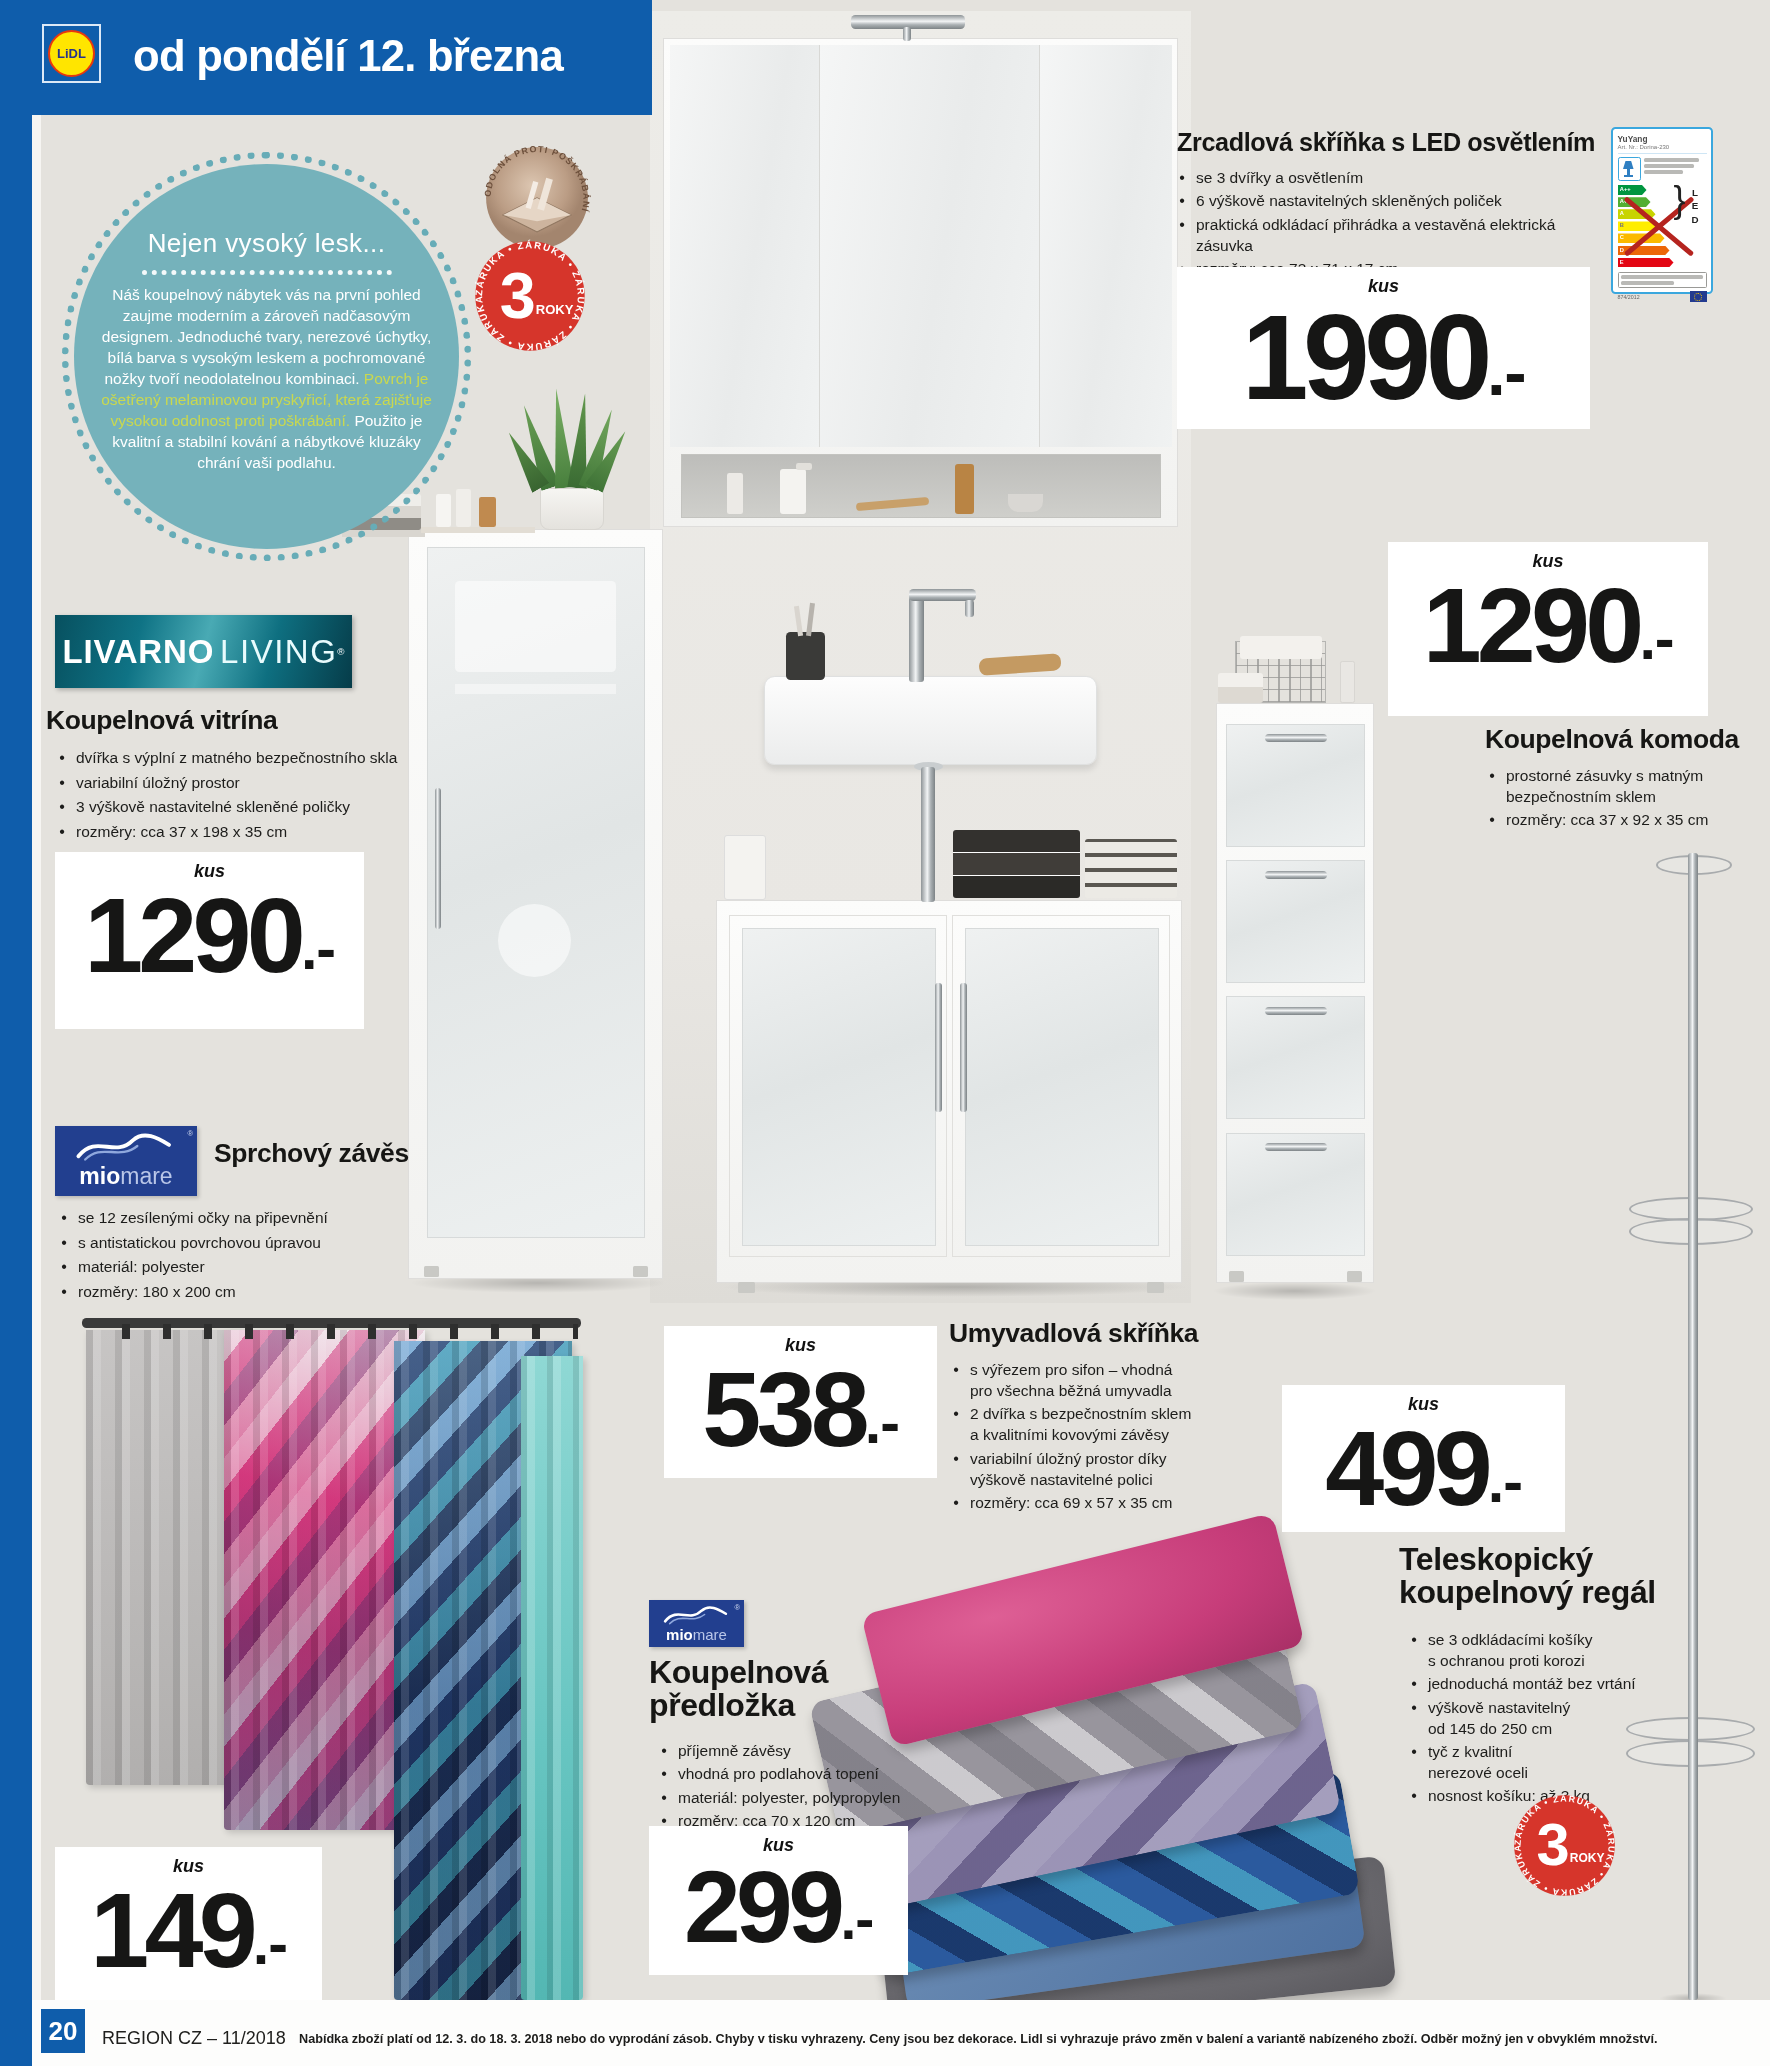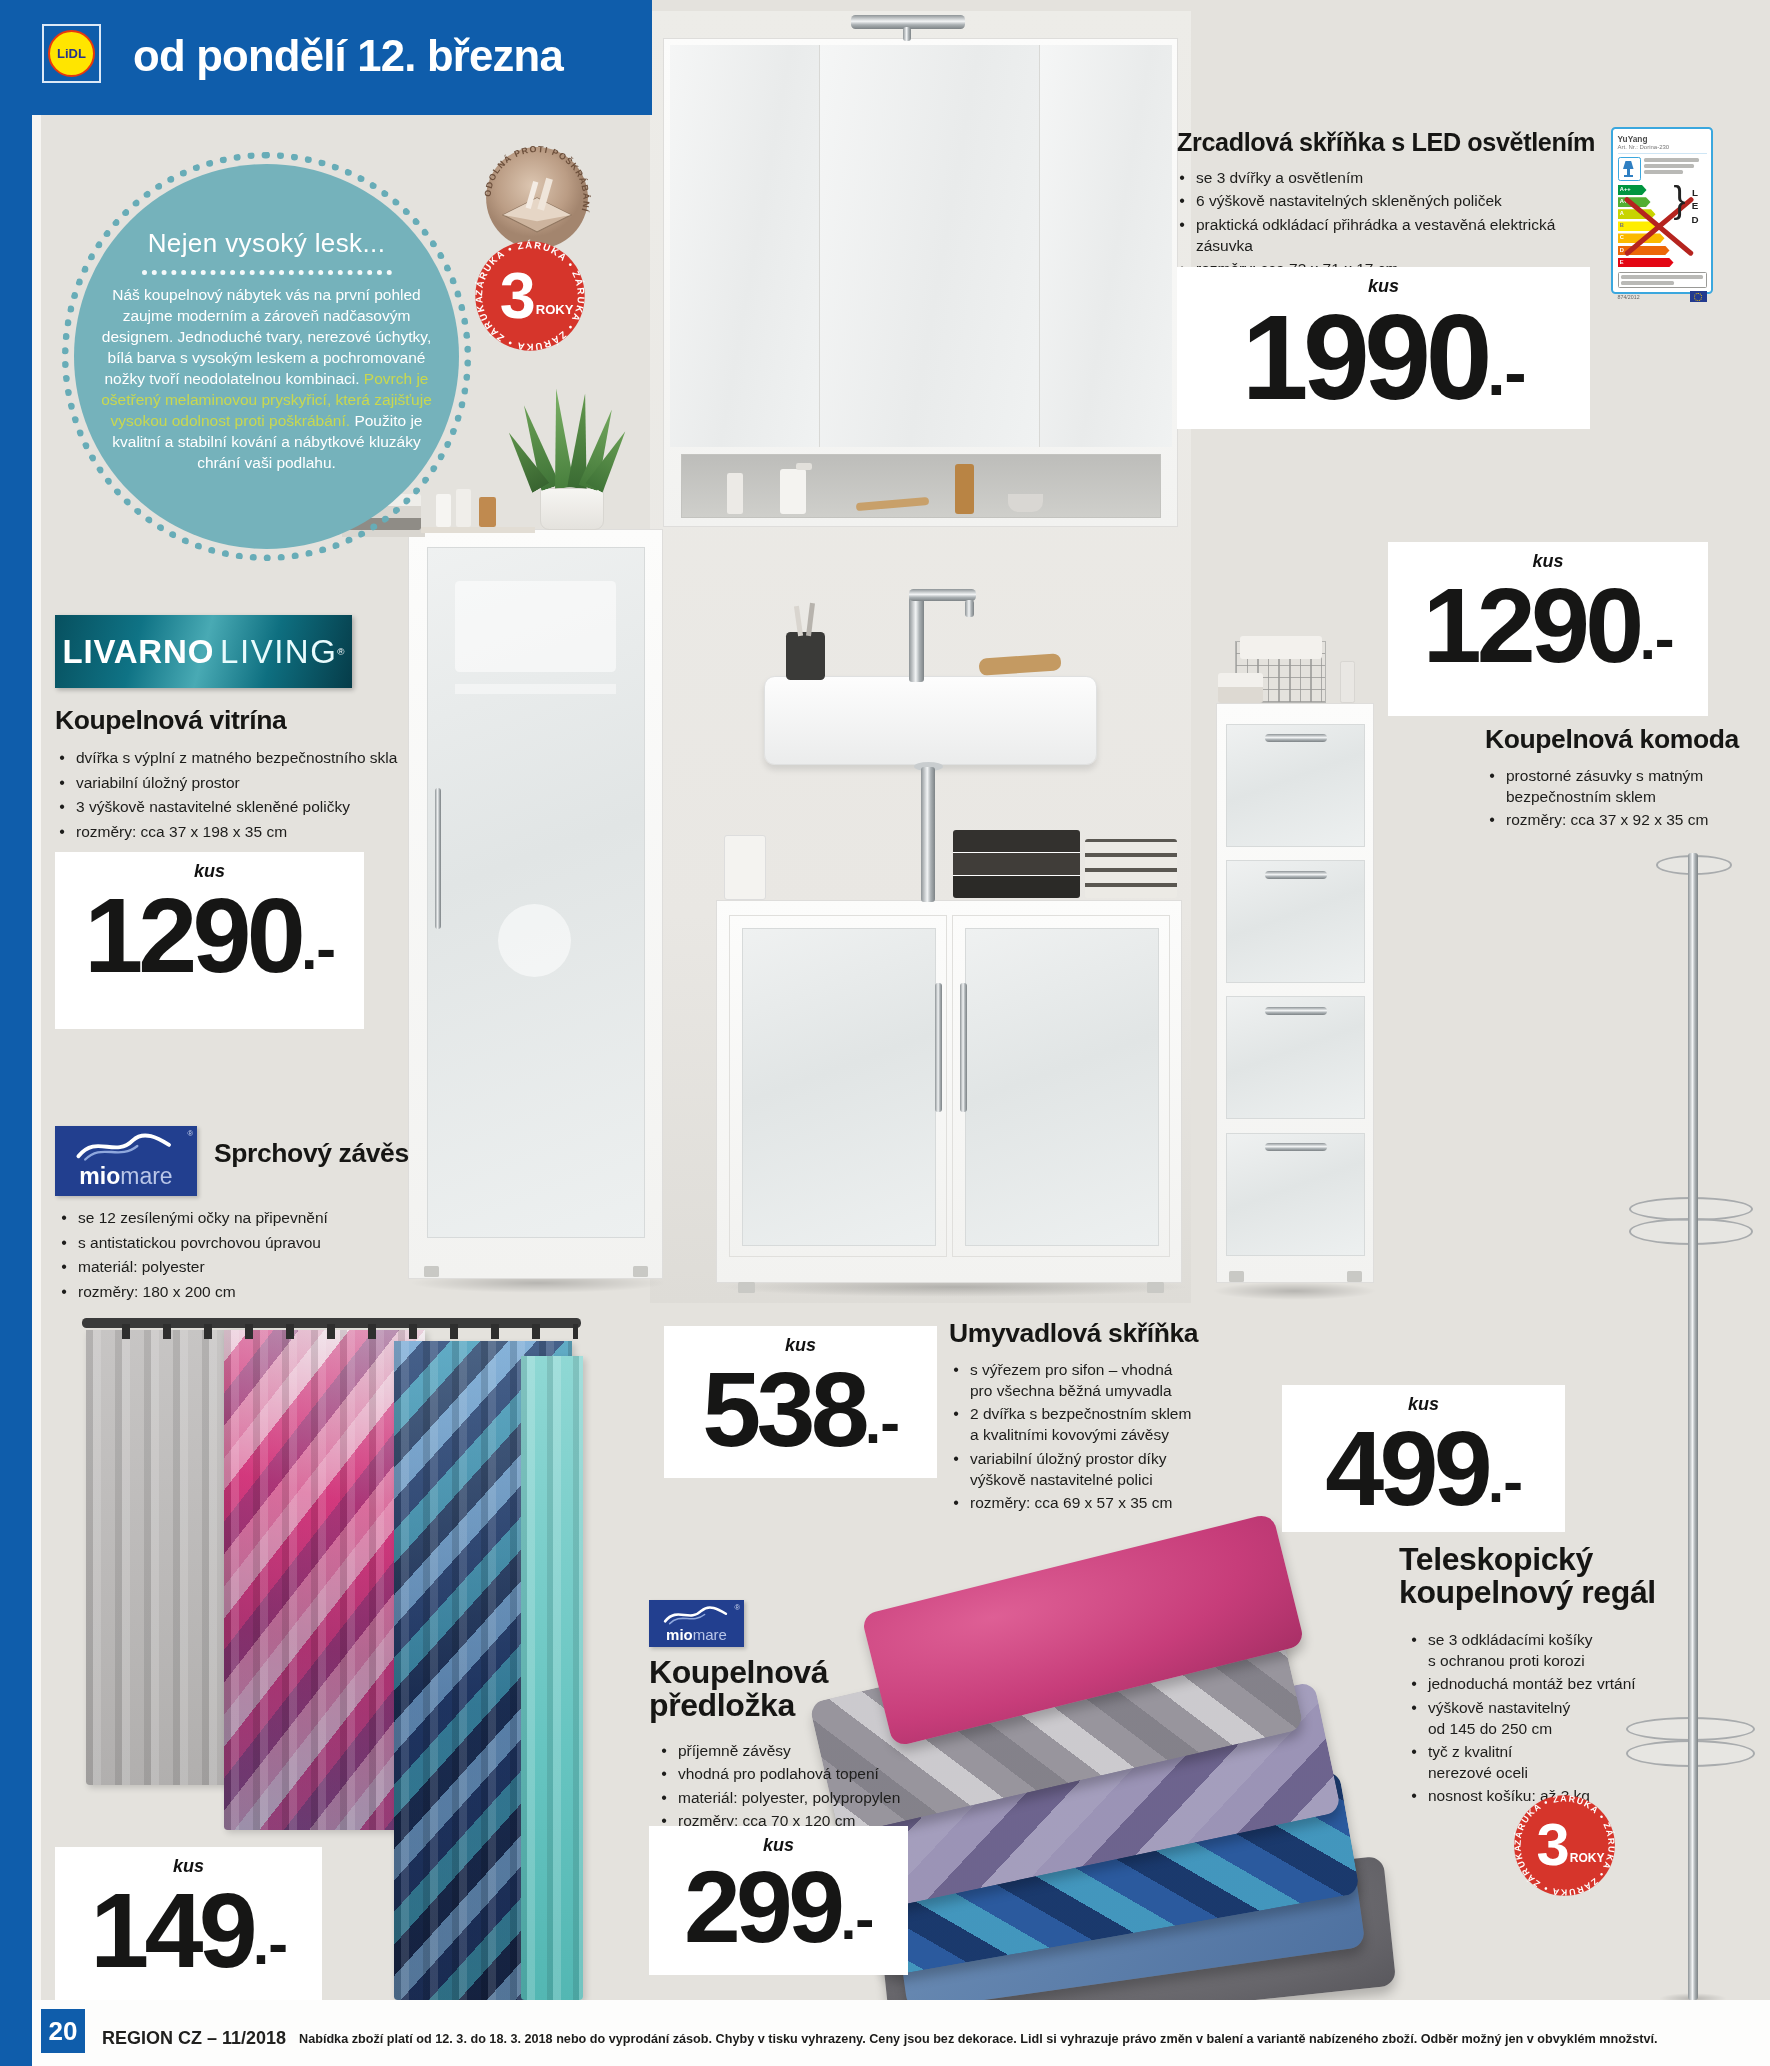--- a/index.html
+++ b/index.html
@@ -96,21 +96,21 @@
   .m-lilac{background:repeating-linear-gradient(-35deg,rgba(255,255,255,.30) 0 30px,rgba(90,80,120,.45) 30px 61px,rgba(200,195,215,.40) 61px 91px),#7d74a0}
   .m-blue{background:repeating-linear-gradient(40deg,rgba(90,210,220,.5) 0 27px,transparent 27px 55px,rgba(10,25,60,.5) 55px 82px),#2b5a9e}
   .m-steel{background:linear-gradient(140deg,#6b8cb4,#4e71a0)}
   .m-dark{background:radial-gradient(ellipse at 45% 35%,#7b7a7e,#66656a 70%,#59585d)}
   .wire{border:1.5px solid #b5b5b2;background:repeating-linear-gradient(90deg,rgba(150,150,148,.75) 0 1.5px,transparent 1.5px 10.6px),repeating-linear-gradient(0deg,rgba(150,150,148,.75) 0 1.5px,transparent 1.5px 12px);z-index:5}
   .basket{border:2.3px solid #a8abad;border-radius:50%;background:rgba(240,242,243,.25);z-index:5}
 
   
   .footer{left:32px;top:2000px;width:1739px;height:66px;background:#fdfdfc;z-index:30}
   .pagenum{left:41px;top:2009px;width:44px;height:44px;background:#0f5dab;color:#fff;font-weight:700;font-size:26px;display:flex;align-items:center;justify-content:center;z-index:31}
-  .region{left:102px;top:2028px;font-size:18px;font-weight:700;color:#20201e;z-index:31}
+  .region{left:102px;top:2028px;font-size:18px;font-weight:400;color:#20201e;z-index:31}
   .disclaimer{left:299px;top:2031px;font-size:13.6px;font-weight:700;color:#1c1c1a;white-space:nowrap;transform:scaleX(.93);transform-origin:0 0;z-index:31}
 
   svg text{font-family:"Liberation Sans",sans-serif}
 </style>
 </head>
 <body>
 
 <div class="page">
 
   <div class="a photo-bg"></div>
@@ -333,21 +333,21 @@
     <li class="red"><span>prostorné zásuvky s matným
 bezpečnostním sklem</span></li>
     <li><span>rozměry: cca 37 x 92 x 35 cm</span></li>
   </ul>
 
   <div class="a livarno">
     <span class="p1">LIVARNO</span>
     <span class="p2">LIVING</span>
     <sup class="reg">®</sup>
   </div>
-  <h2 class="a ptitle" style="left:55px;top:705px">Koupelnová vitrína</h2>
+  <h2 class="a ptitle" style="left:46px;top:705px">Koupelnová vitrína</h2>
   <ul class="a bullets loose" style="left:57px;top:746px;width:367px">
     <li><span>dvířka s výplní z matného bezpečnostního skla</span></li>
     <li><span>variabilní úložný prostor</span></li>
     <li class="red"><span>3 výškově nastavitelné skleněné poličky</span></li>
     <li><span>rozměry: cca 37 x 198 x 35 cm</span></li>
   </ul>
   <div class="a pbox" style="left:55px;top:852px;width:309px;height:177px">
     <span class="kus">kus</span>
     <div class="price pr-140"><span>1290</span><span class="suf">.-</span></div>
   </div>

